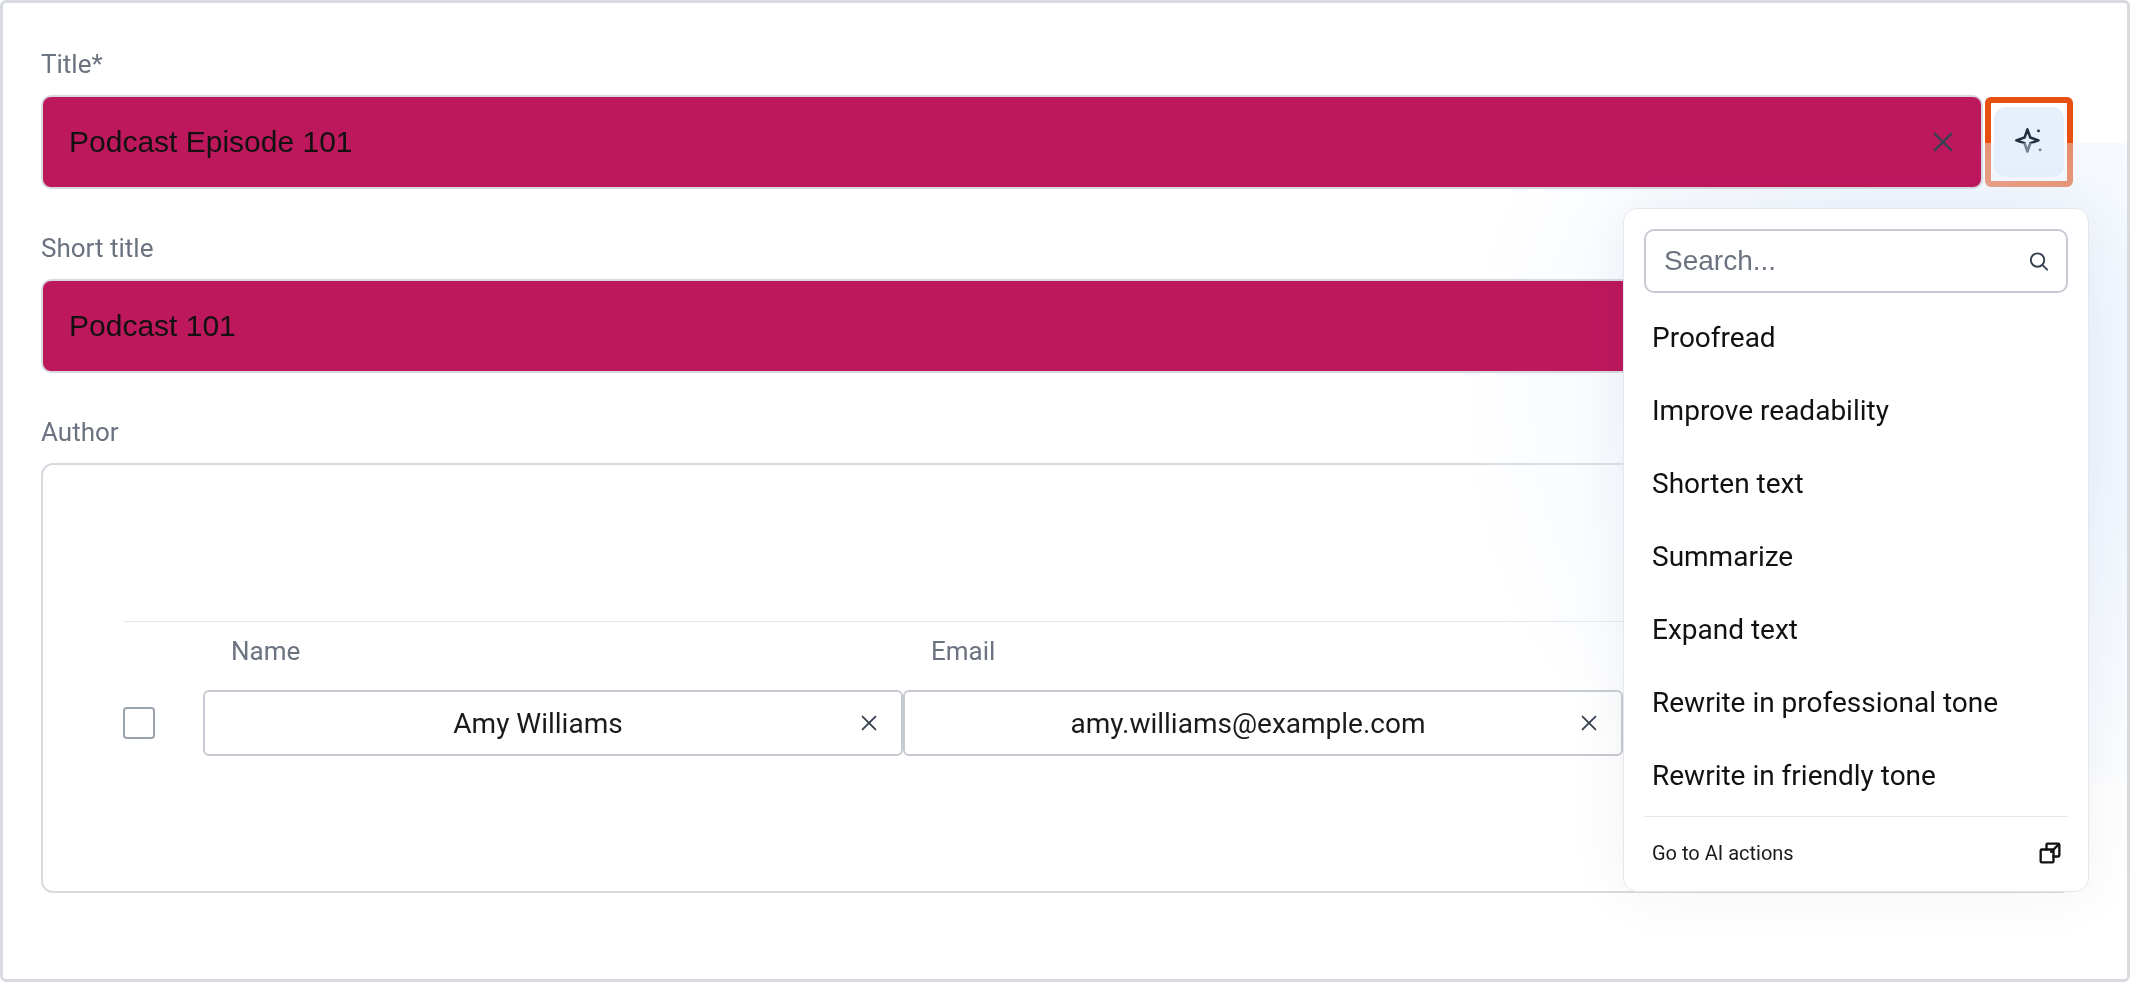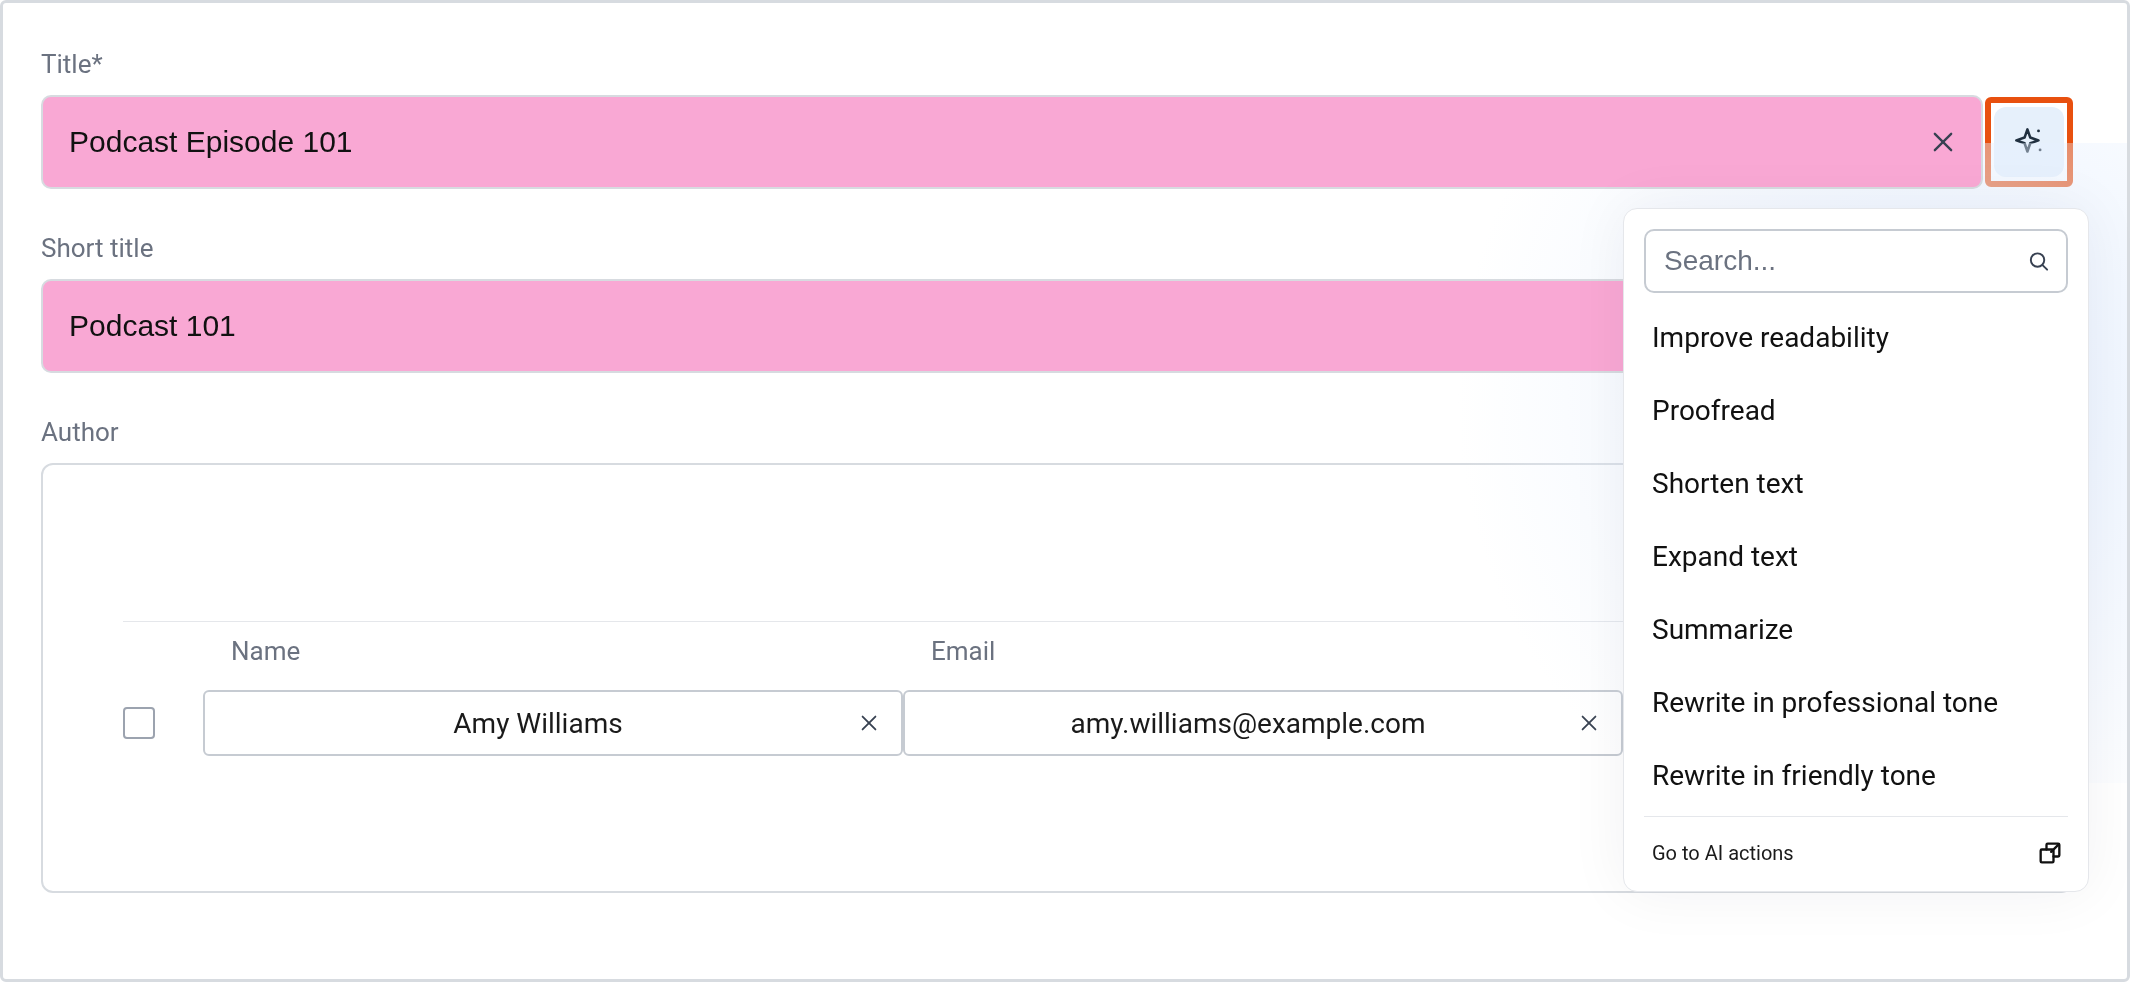--- a/index.html
+++ b/index.html
@@ -33,21 +33,21 @@
   }
   .title-row { display:flex; align-items:center; gap:0; }
   .input-wrap {
     flex:1;
     position:relative;
     border:2px solid #d7dbe0;
     border-radius:10px;
     height:94px;
     display:flex;
     align-items:center;
-    background:#f9a8d4;
+    background:#be185d;
   }
   .input-wrap input {
     border:none;
     outline:none;
     font-size:30px;
     padding-left:26px;
     flex:1;
     background:transparent;
     color:#111;
   }
@@ -315,25 +315,25 @@
   </div>
 
   <div class="popover">
     <div class="pop-search">
       <input type="text" placeholder="Search..." style="">
       <svg width="28" height="28" viewBox="0 0 24 24" fill="none" stroke="#374151" stroke-width="2" stroke-linecap="round">
           <circle cx="11" cy="11" r="7"></circle>
           <line x1="21" y1="21" x2="16.5" y2="16.5"></line>
         </svg>
     </div>
+    <div class="pop-item">Proofread</div>
     <div class="pop-item">Improve readability</div>
-    <div class="pop-item">Proofread</div>
     <div class="pop-item">Shorten text</div>
+    <div class="pop-item">Summarize</div>
     <div class="pop-item">Expand text</div>
-    <div class="pop-item">Summarize</div>
     <div class="pop-item">Rewrite in professional tone</div>
     <div class="pop-item">Rewrite in friendly tone</div>
     <div class="pop-sep"></div>
     <div class="pop-footer">
       <span>Go to AI actions</span>
       <svg width="28" height="28" viewBox="0 0 24 24" fill="none" stroke="#111" stroke-width="2" stroke-linecap="round" stroke-linejoin="round">
         <rect x="4" y="9" width="11" height="11" rx="1"></rect>
         <path d="M9 9 V5 a1 1 0 0 1 1-1 h9 a1 1 0 0 1 1 1 v9 a1 1 0 0 1-1 1 h-4"></path>
         <path d="M13 11 L19 5"></path>
       </svg>

